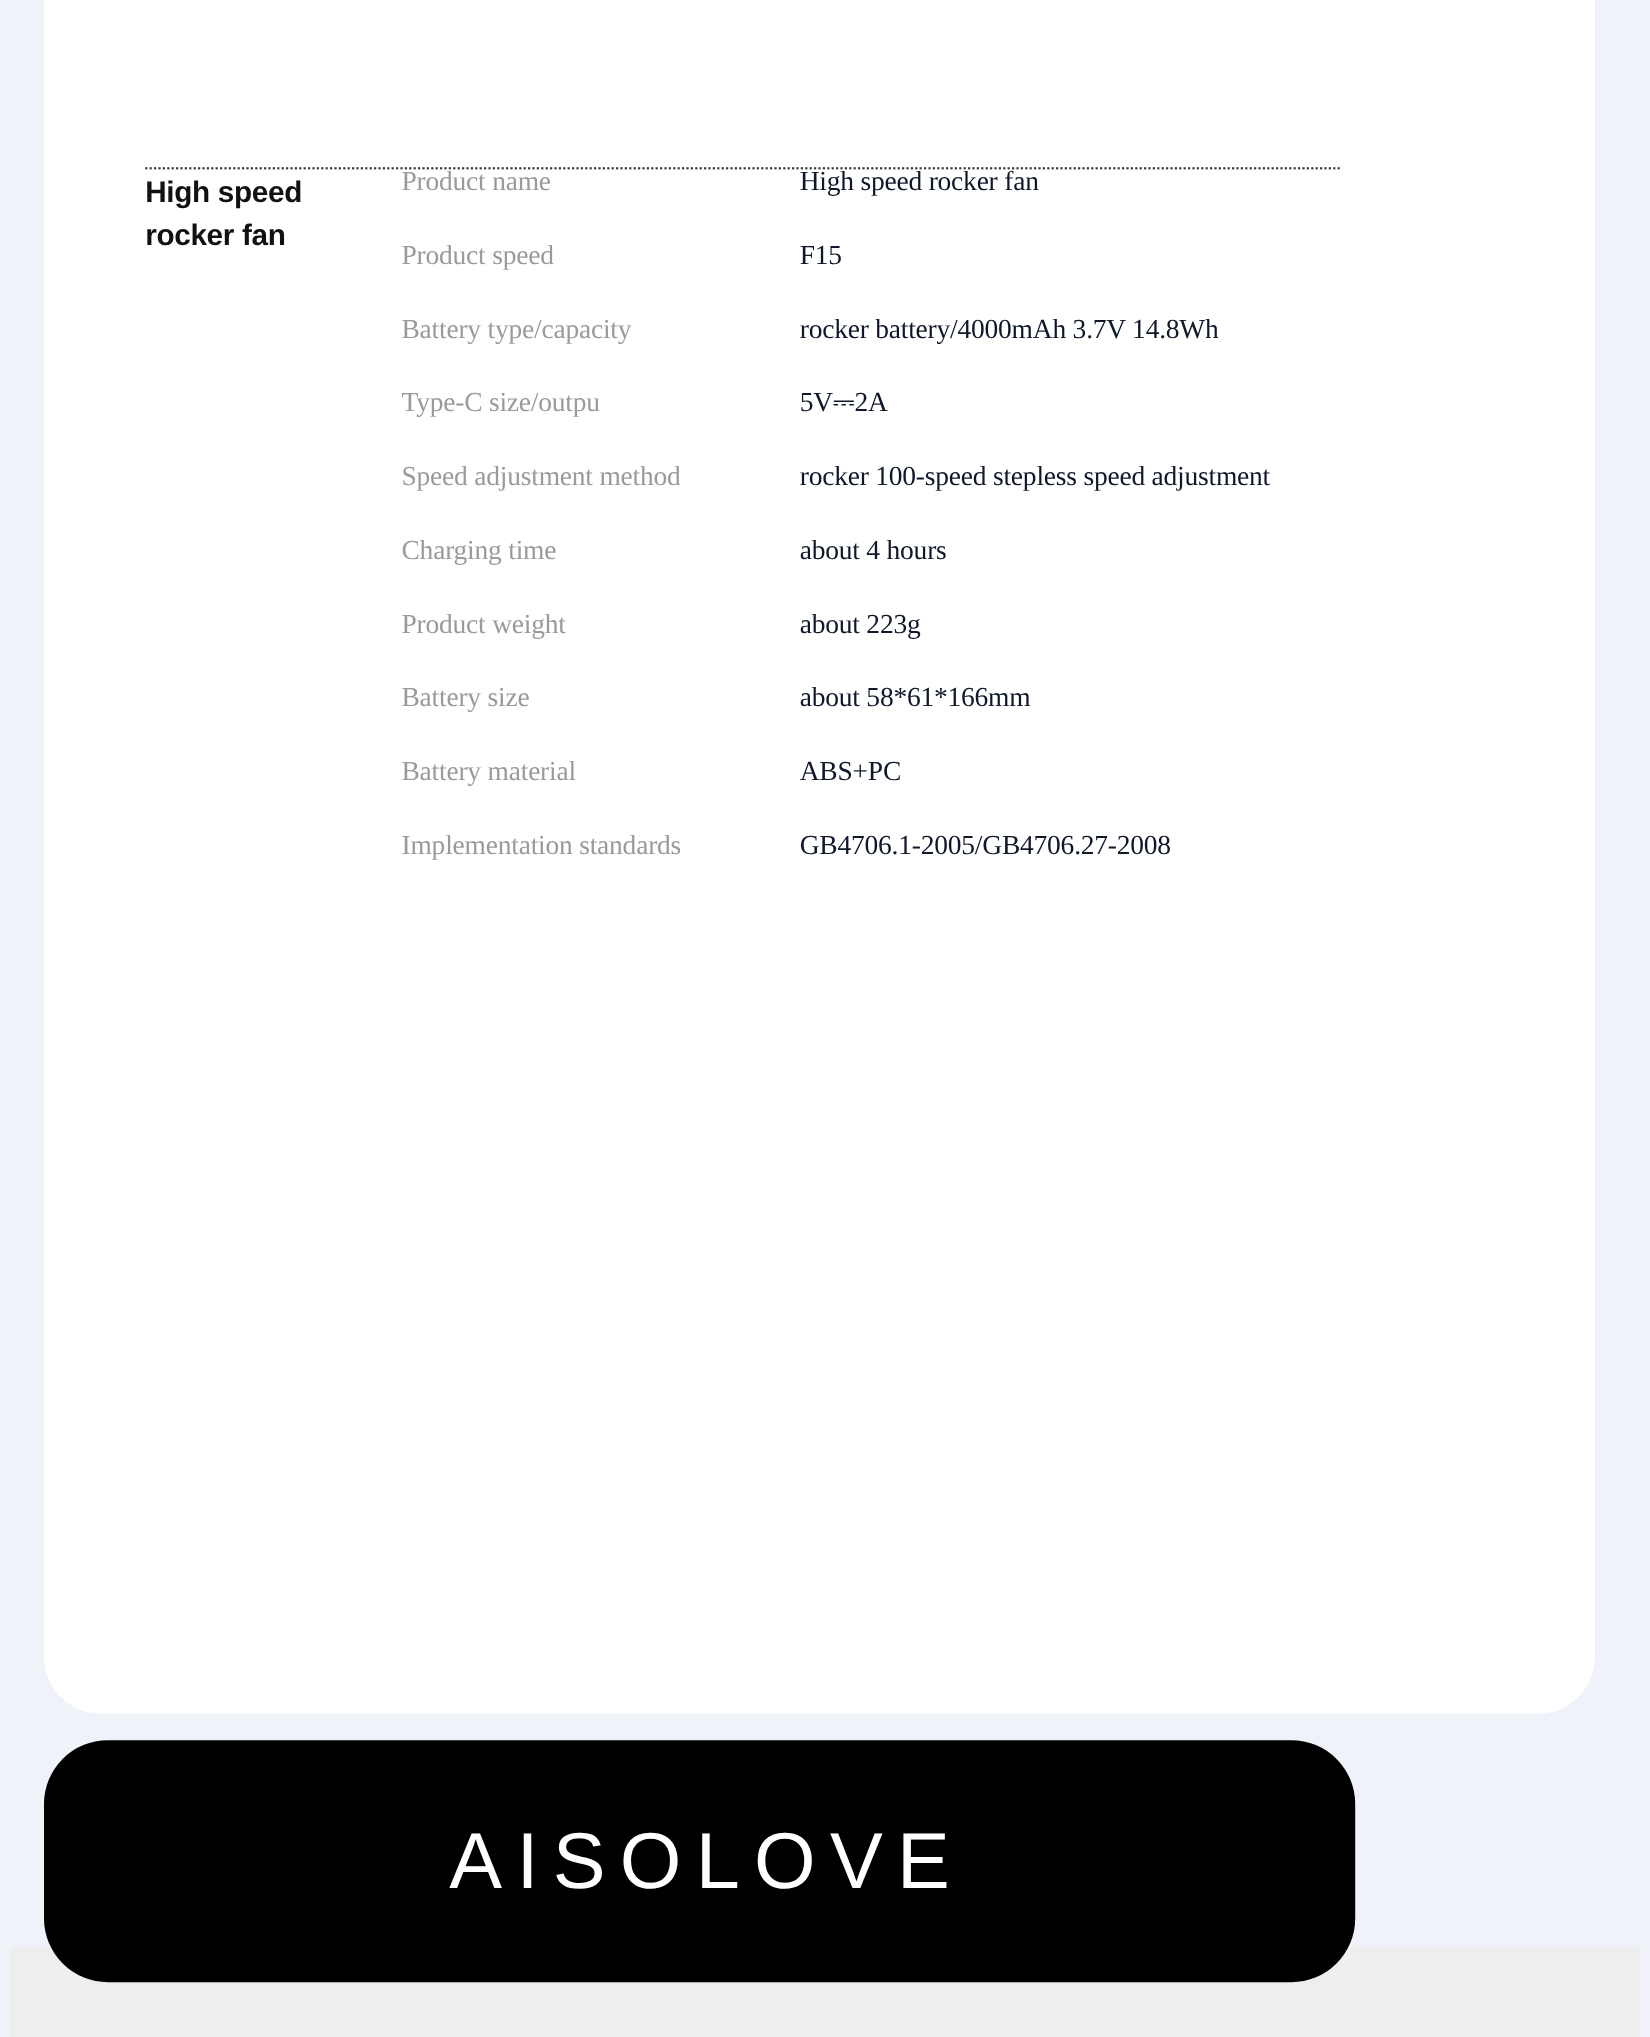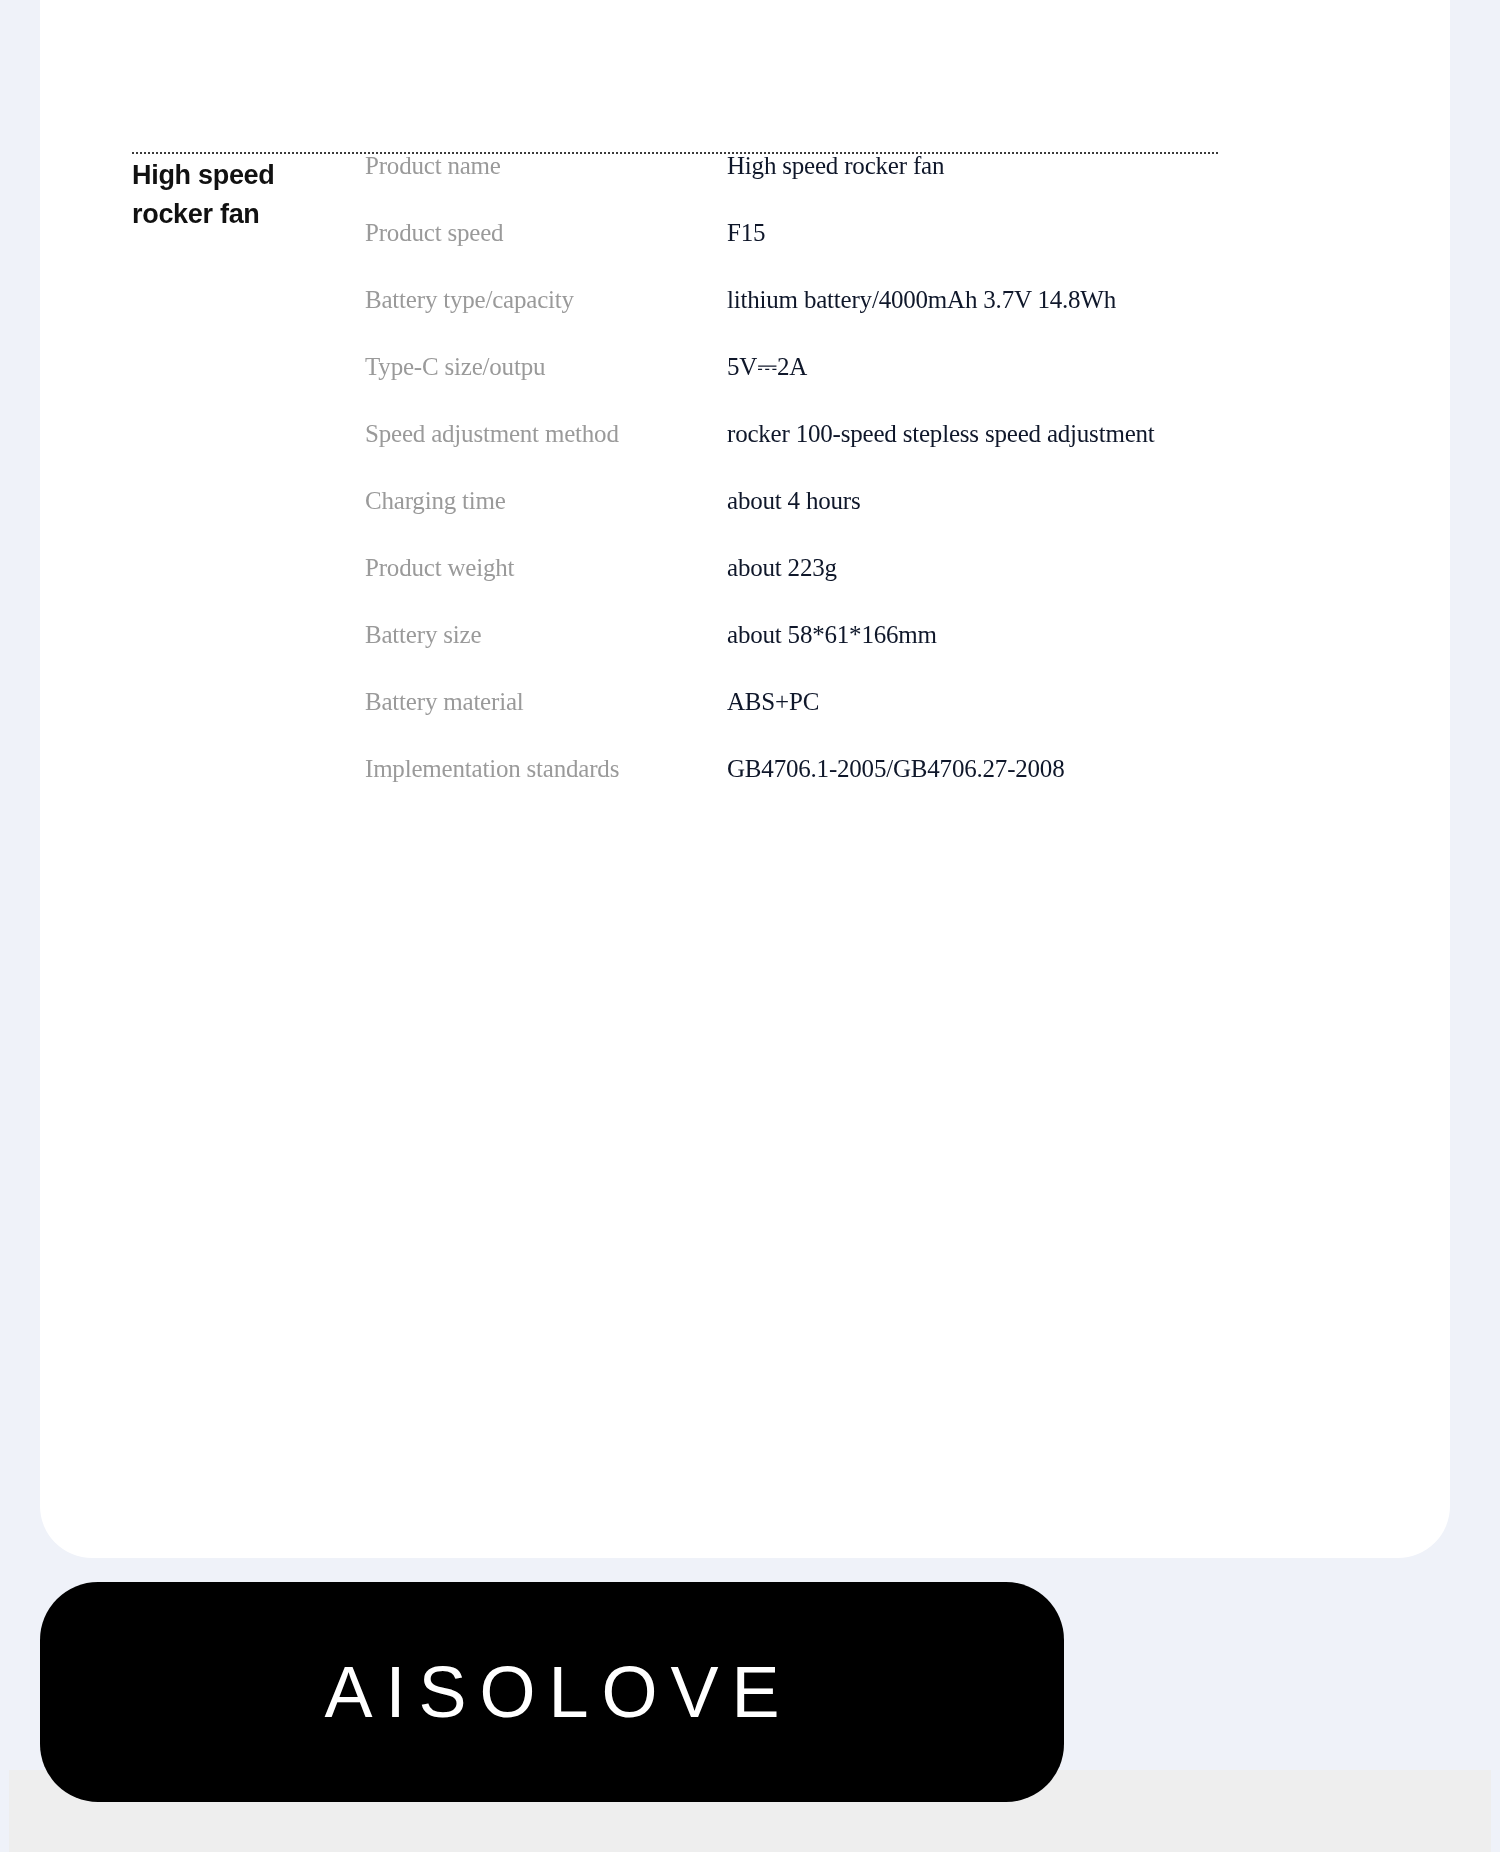--- a/index.html
+++ b/index.html
@@ -124,21 +124,21 @@
     font-size:25px;
     letter-spacing:-0.2px;
     white-space:nowrap;
   }
 
   
   .brand-bar {
     position:absolute;
     left:40px;
     top:1582px;
-    width:1024px;
+    width:1192px;
     height:220px;
     background:#000000;
     border-radius:58px;
     display:flex;
     align-items:center;
     justify-content:center;
   }
   .brand-logo {
     color:#ffffff;
     font-size:72px;
@@ -186,21 +186,21 @@
           <div class="spec-row">
             <div class="spec-label">Product name</div>
             <div class="spec-value">High speed rocker fan</div>
           </div>
           <div class="spec-row">
             <div class="spec-label">Product speed</div>
             <div class="spec-value">F15</div>
           </div>
           <div class="spec-row">
             <div class="spec-label">Battery type/capacity</div>
-            <div class="spec-value">lithium battery/4000mAh 3.7V 14.8Wh</div>
+            <div class="spec-value">rocker battery/4000mAh 3.7V 14.8Wh</div>
           </div>
           <div class="spec-row">
             <div class="spec-label">Type-C size/outpu</div>
             <div class="spec-value">5V⎓2A</div>
           </div>
           <div class="spec-row">
             <div class="spec-label">Speed adjustment method</div>
             <div class="spec-value">rocker 100-speed stepless speed adjustment</div>
           </div>
           <div class="spec-row">

